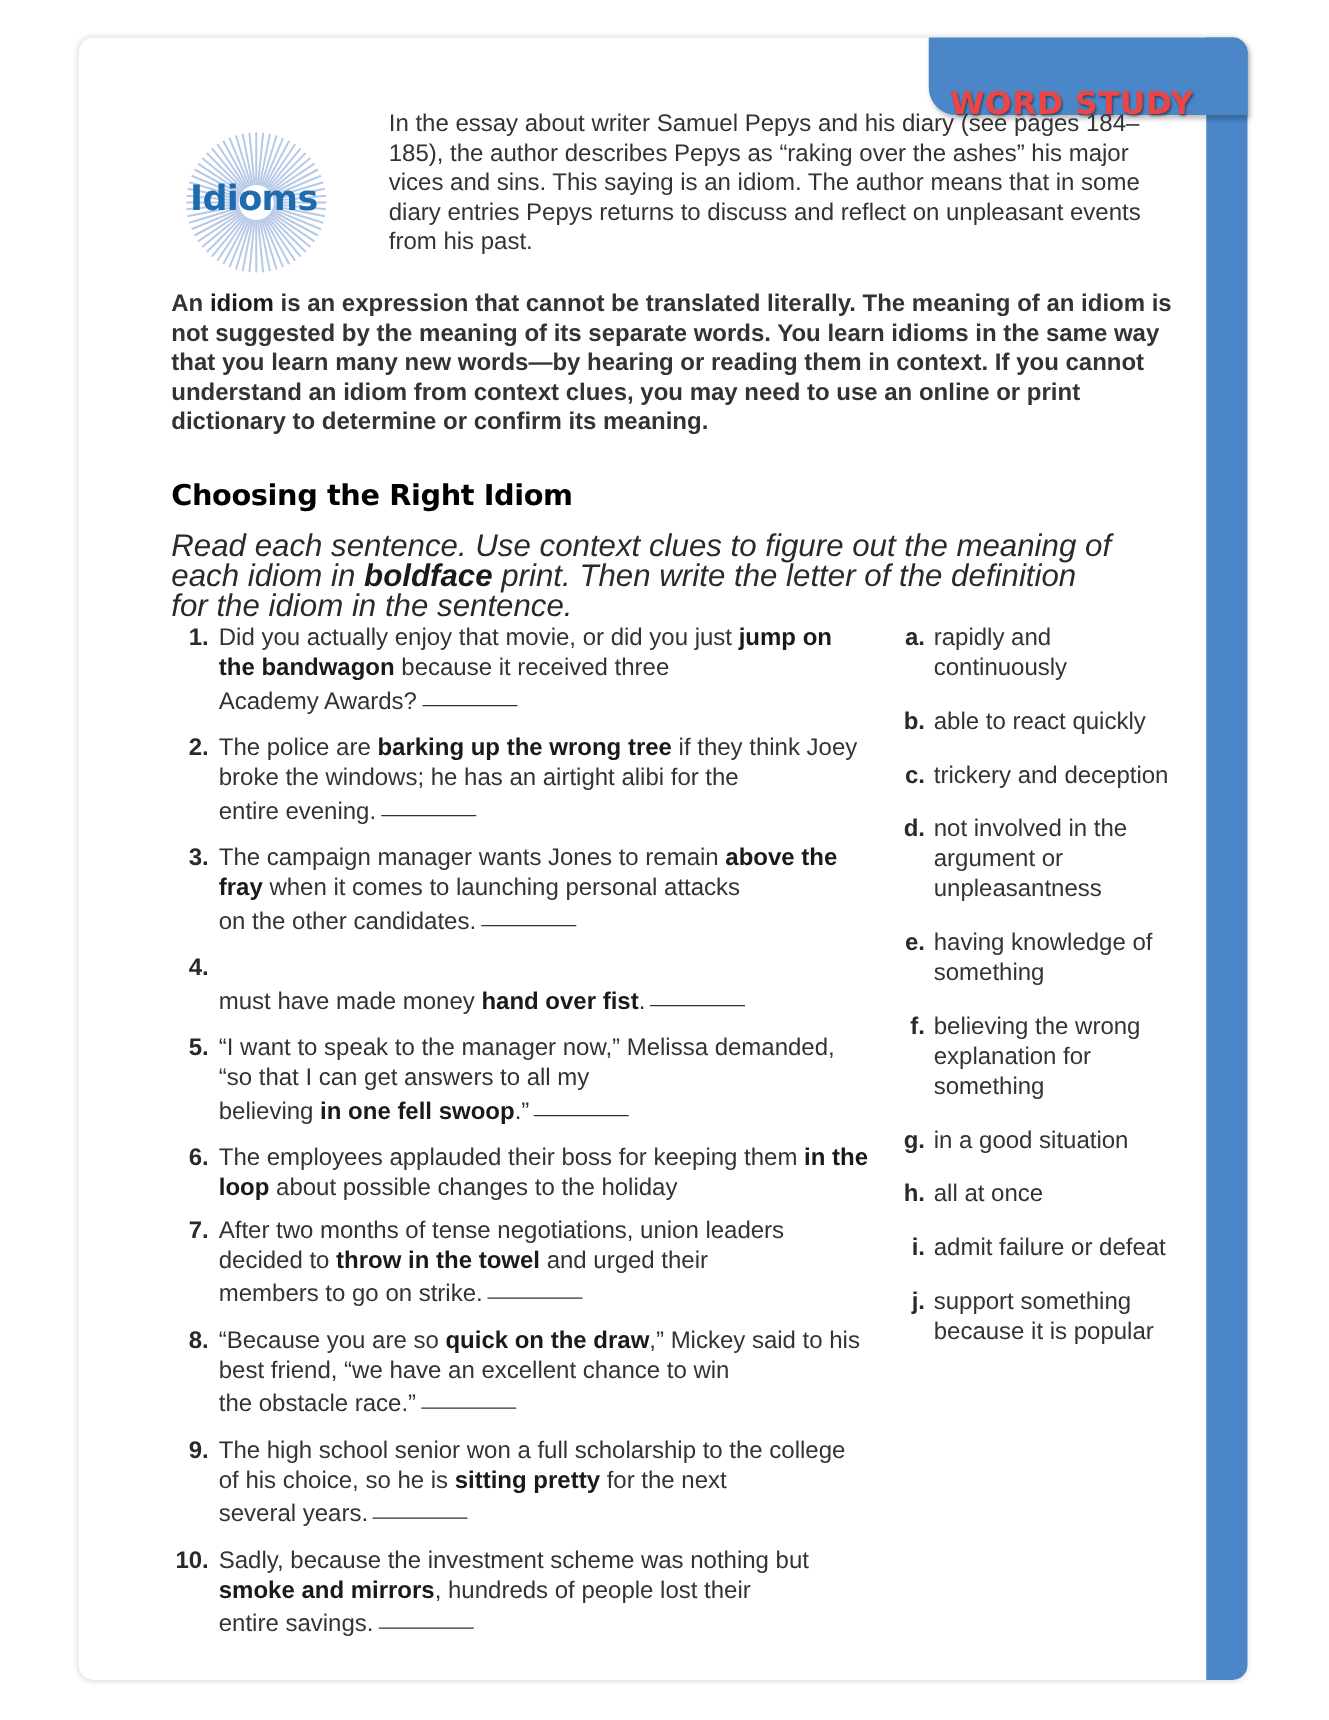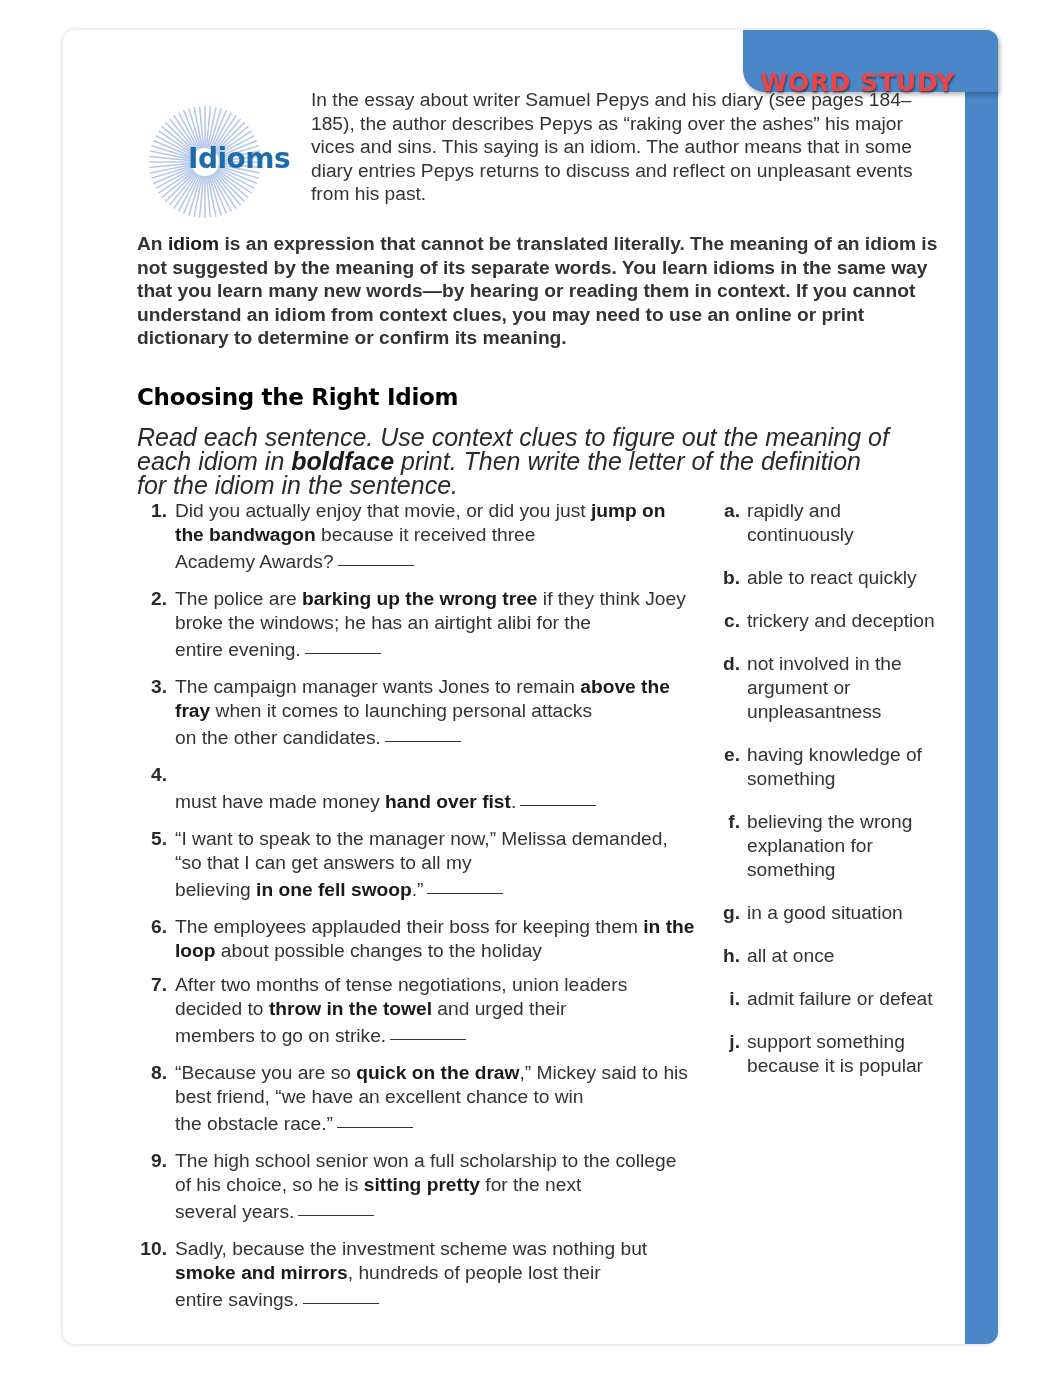--- a/index.html
+++ b/index.html
@@ -26,21 +26,21 @@
     font-size: 25px; letter-spacing: 0.5px; color: #ef4444;
     text-shadow: 1px 2px 2px rgba(0,0,0,0.45);
   }
 
   .logo {
     position: absolute; left: 145px; top: 105px; width: 120px; height: 115px;
   }
   .logo-text {
     position: absolute; left: 152px; top: 142px;
     font-family: "DejaVu Sans", sans-serif; font-weight: bold;
-    font-size: 28px; color: #1e6bb0; letter-spacing: -0.5px; margin-left: 36px;
+    font-size: 28px; color: #1e6bb0; letter-spacing: -0.5px;
   }
 
   .intro {
     position: absolute; left: 311px; top: 88px; width: 640px;
     font-size: 19.2px; line-height: 23.6px; color: #333;
   }
   .definition {
     position: absolute; left: 137px; top: 232px; width: 815px;
     font-size: 19.2px; line-height: 23.6px; color: #333; font-weight: bold;
   }

